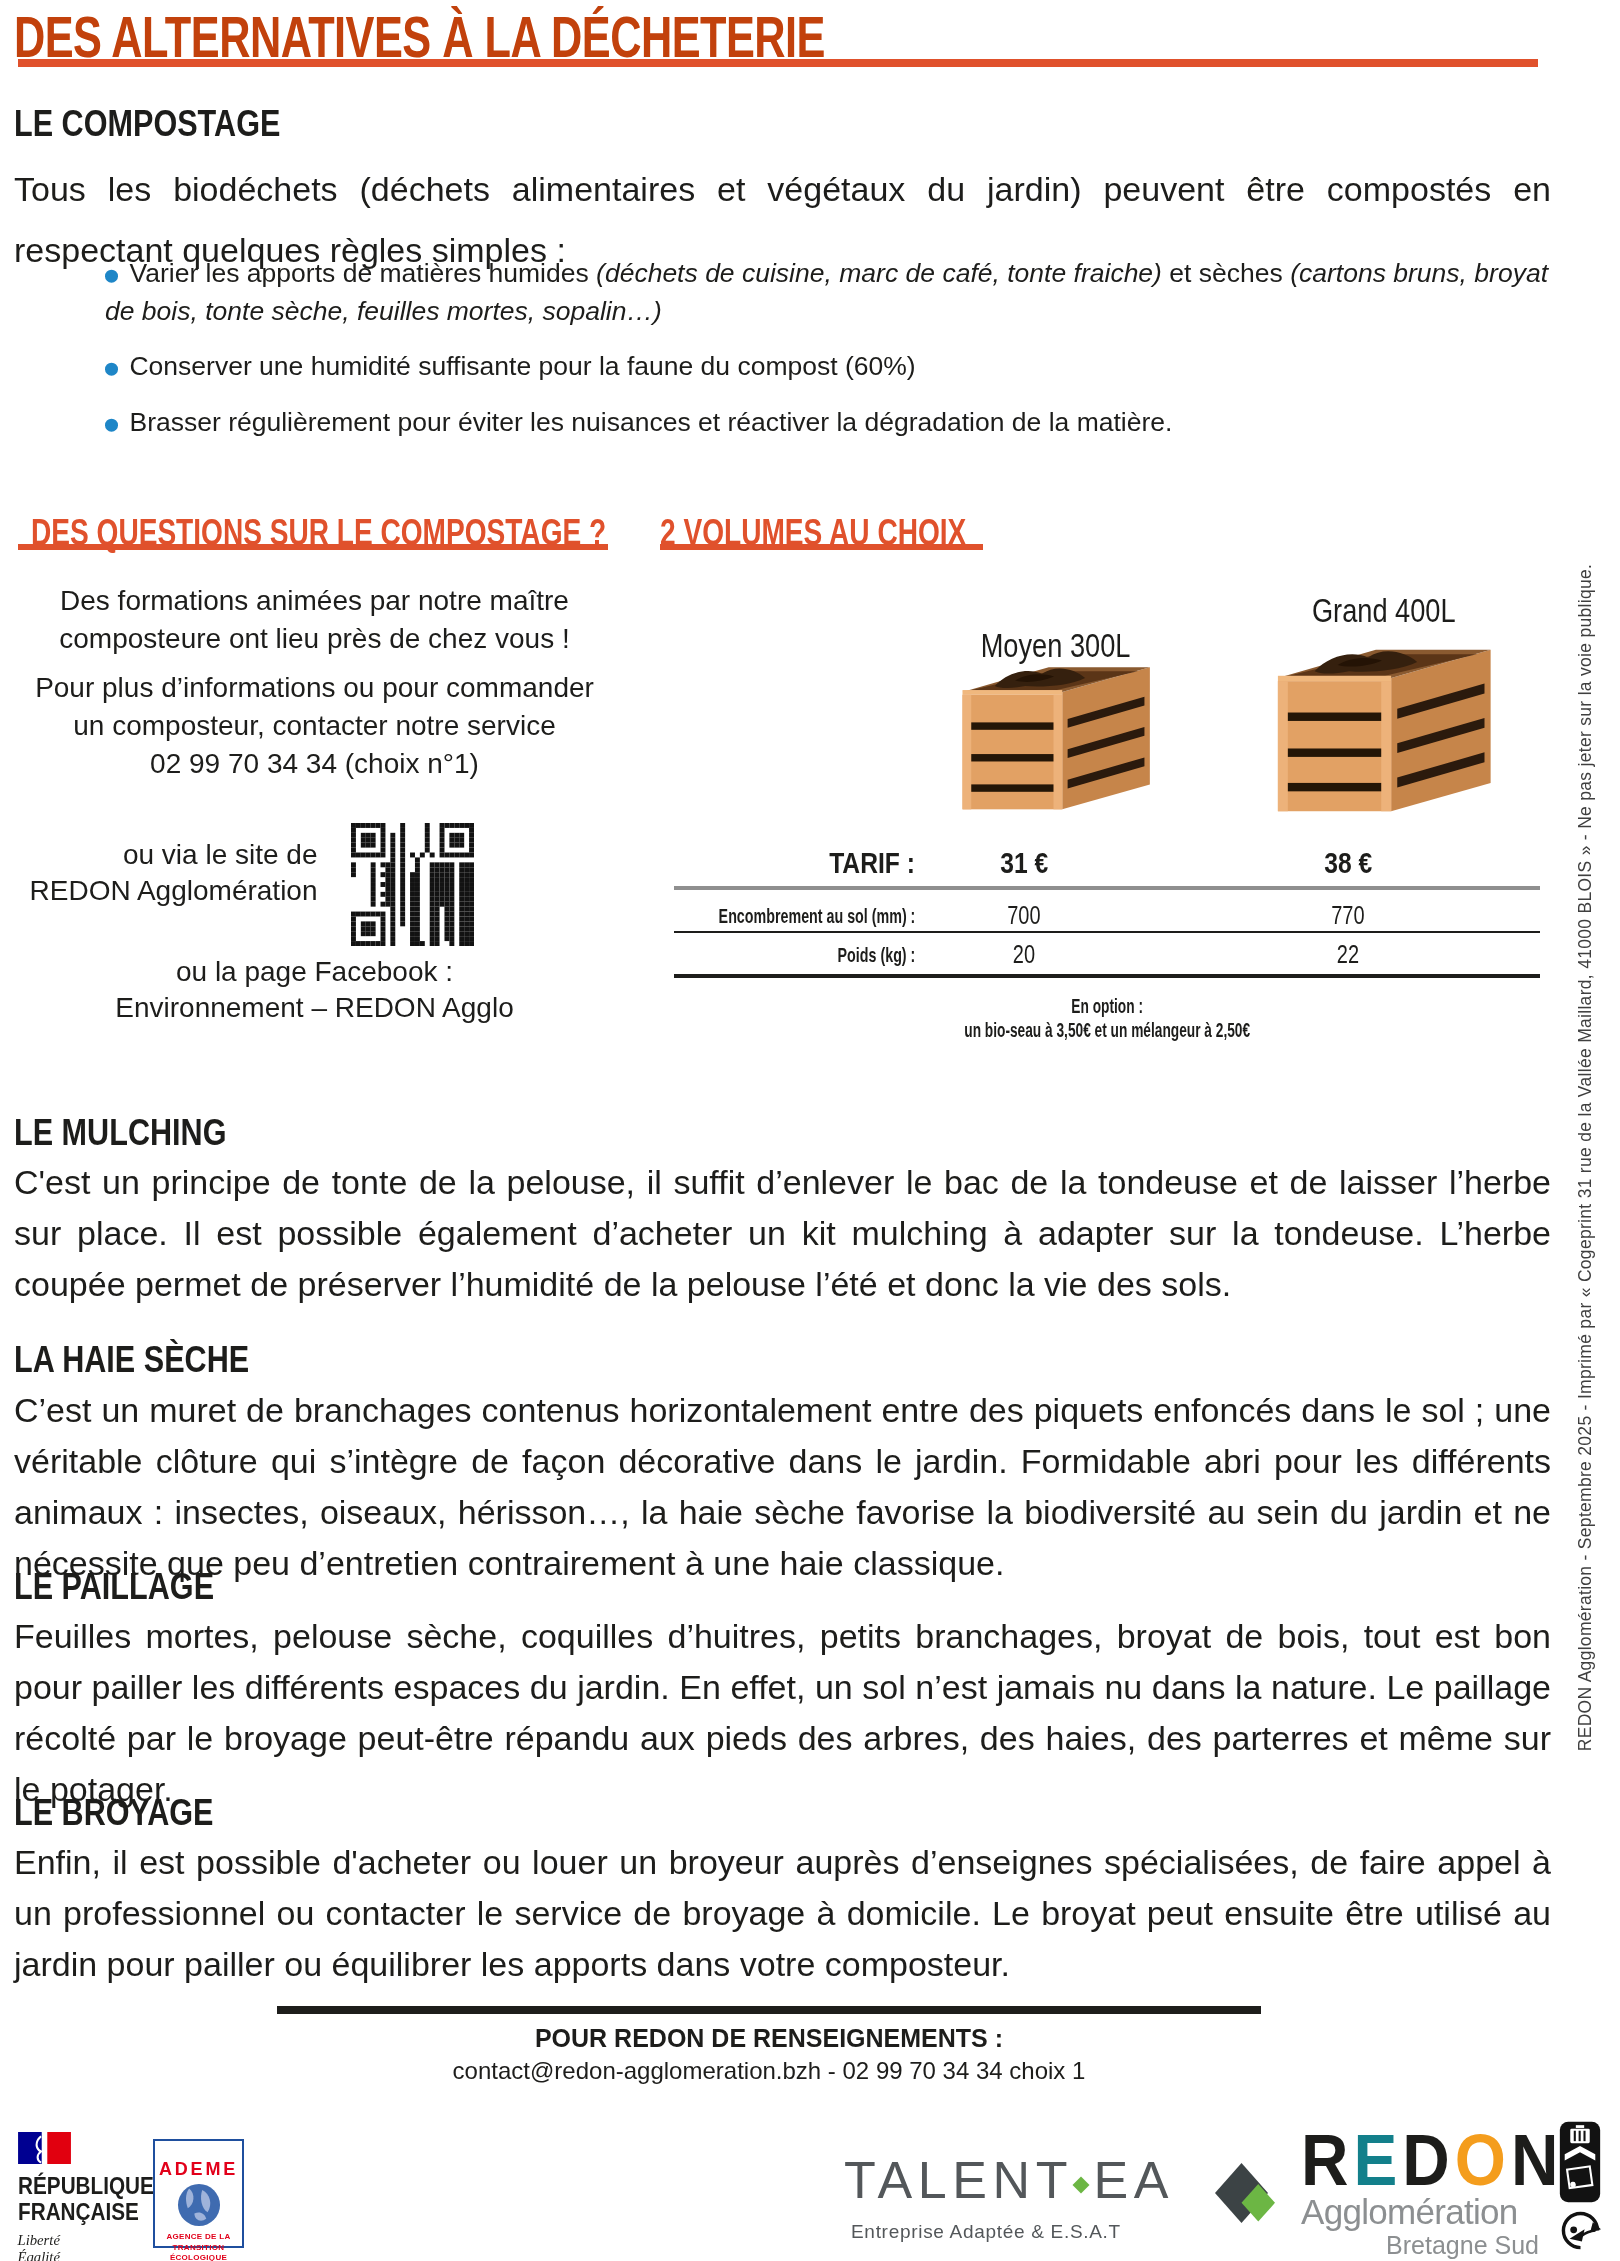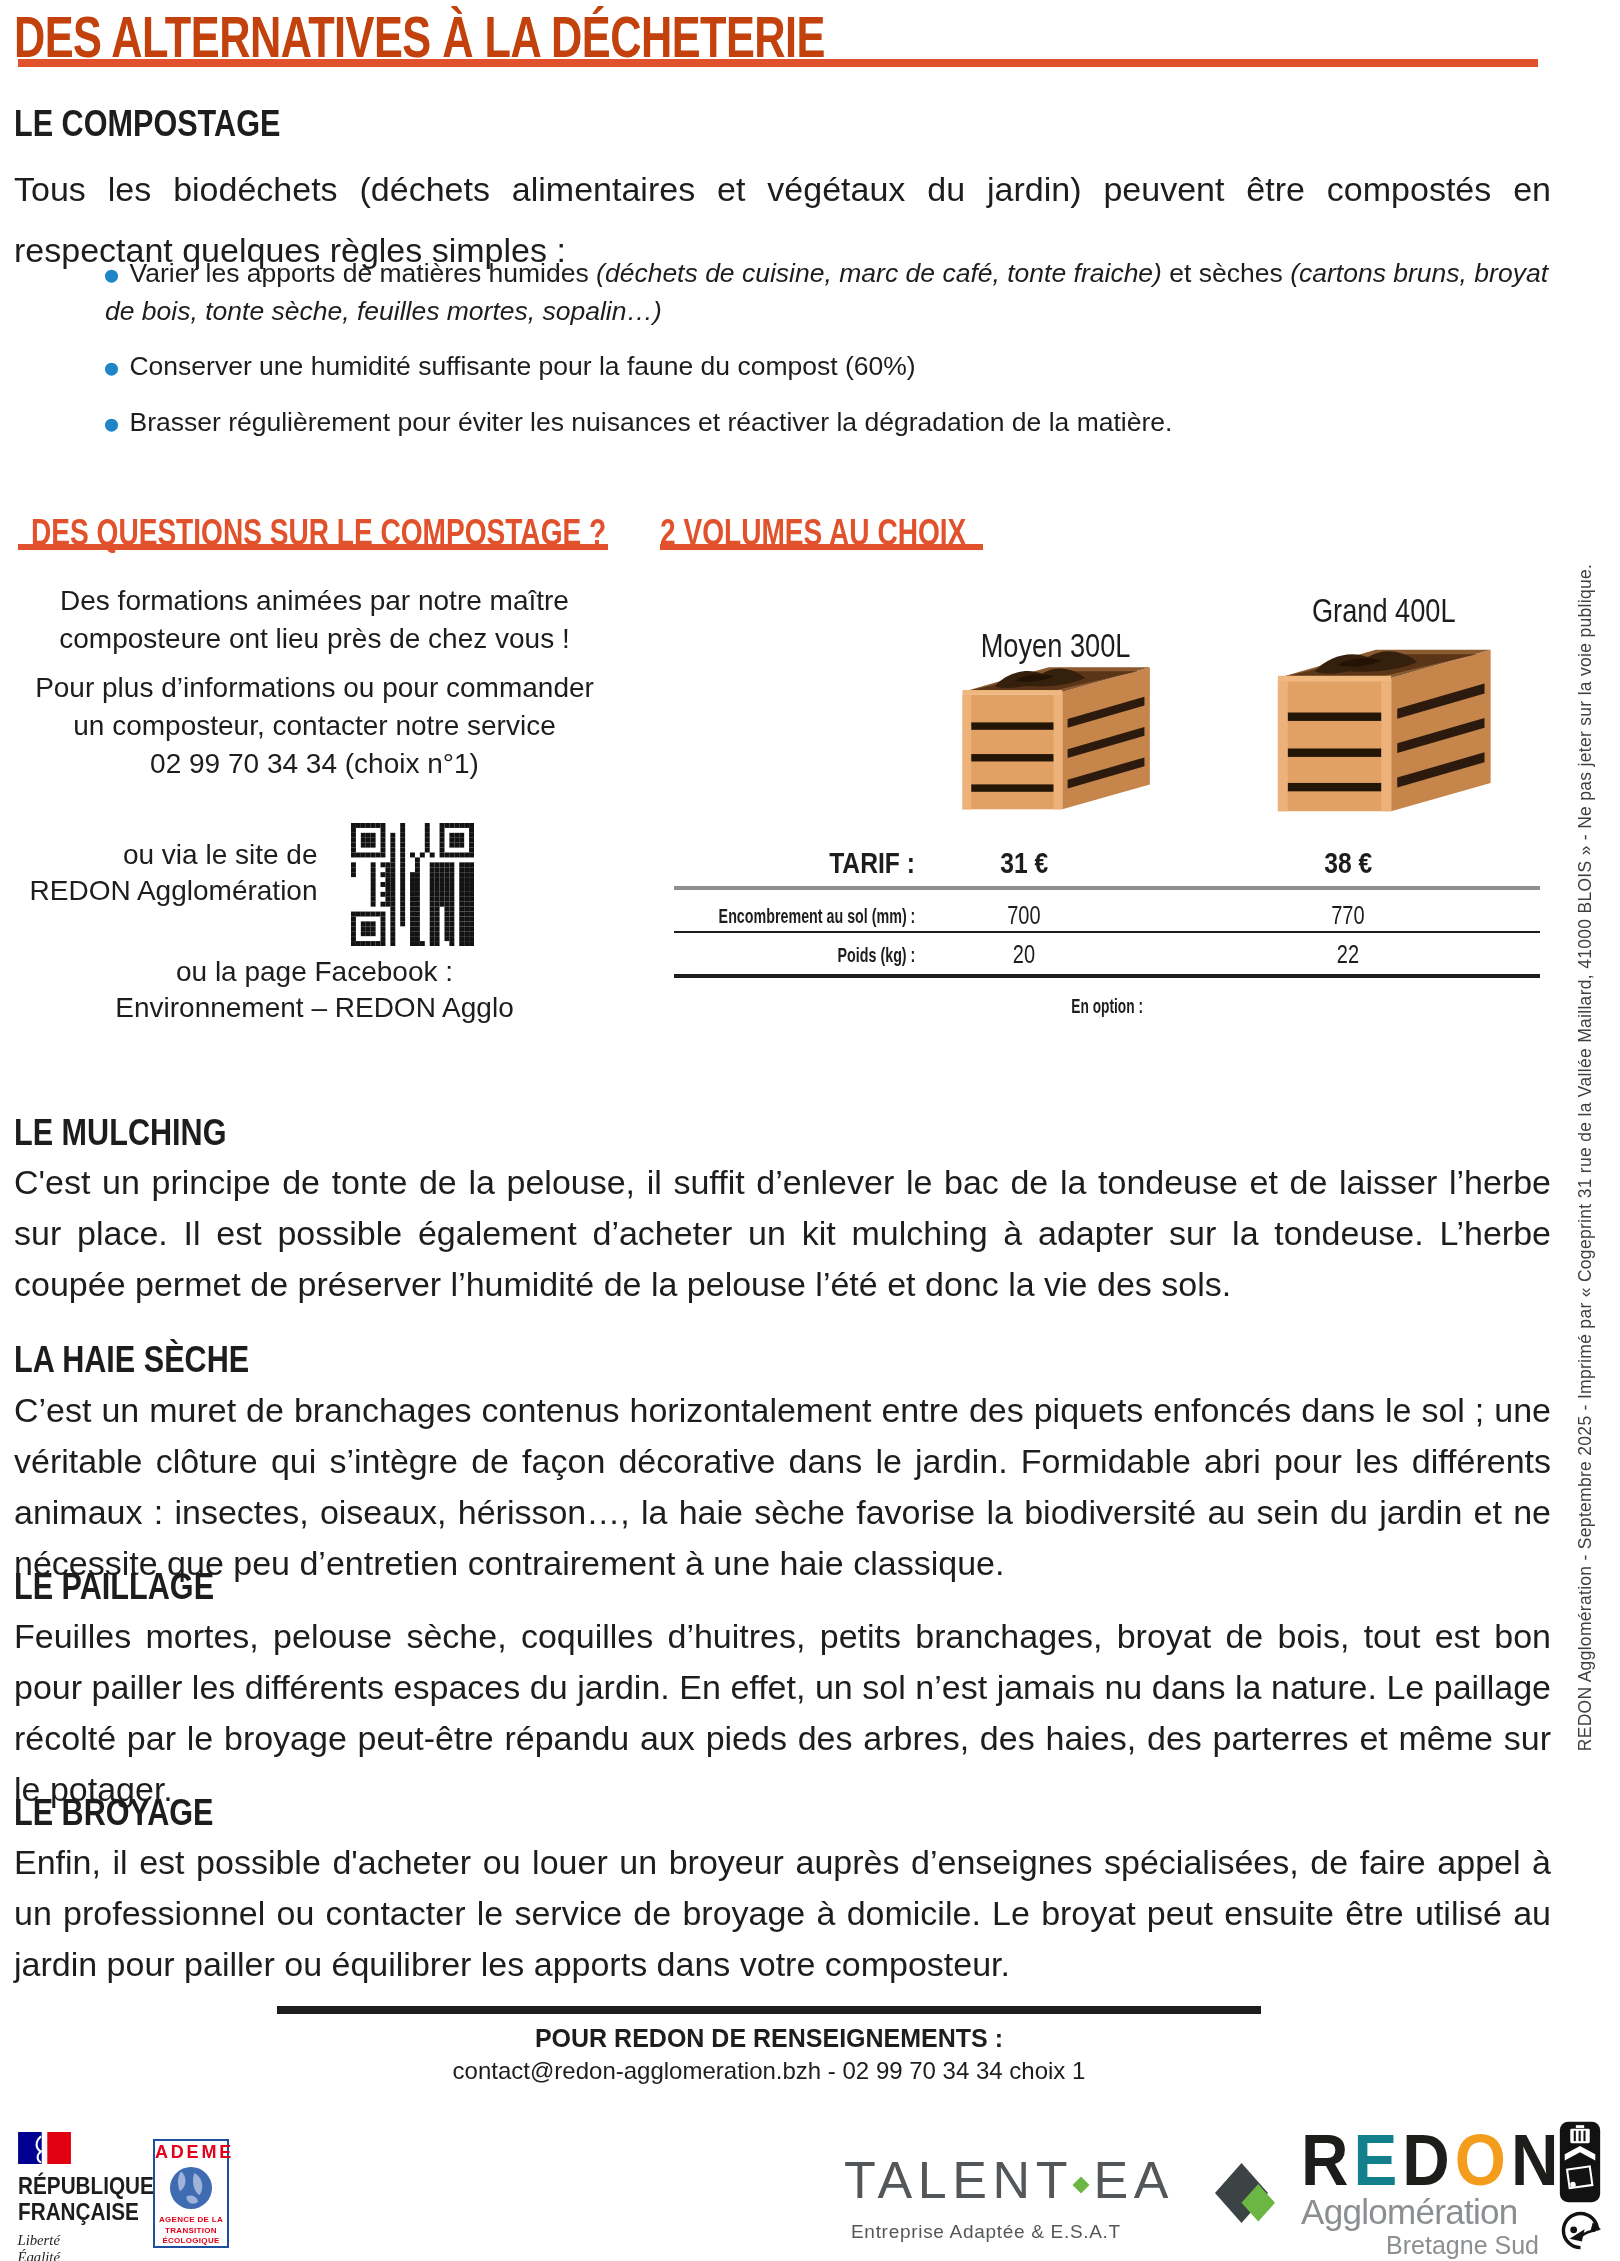--- a/index.html
+++ b/index.html
@@ -47,21 +47,21 @@
 
   .footer-title { font-size:25px; font-weight:bold; }
   .footer-contact { font-size:24px; }
 
   .print-note { font-size:17.5px; letter-spacing:0.3px; color:#3f3f3f; text-align:center; transform:rotate(-90deg); }
 
   
   .rf-name { font-size:24.4px; font-weight:bold; line-height:1.07; }
   .rf-name .cx { transform:scaleX(.85); }
   .rf-motto { font-family:"Liberation Serif", serif; font-style:italic; font-size:14.7px; line-height:17px; margin-top:6.3px; }
-  .ademe { width:76px; height:109px; border:2.8px solid #1f4f9e; background:#fff; text-align:center; padding-top:1px; }
+  .ademe { width:91px; height:109px; border:2.8px solid #1f4f9e; background:#fff; text-align:center; padding-top:18px; }
   .ademe-name { color:#e2001a; font-size:18px; font-weight:bold; letter-spacing:2.8px; }
   .ademe-tag { color:#e2001a; font-size:8px; font-weight:bold; line-height:1.3; letter-spacing:0.3px; margin-top:2.1px; }
   .talent { color:#53575a; }
   .talent-word { font-size:52px; letter-spacing:5.6px; display:flex; align-items:center; }
   .talent-sep { display:inline-block; width:12px; height:12px; background:#6cb644; transform:rotate(45deg); margin:9.8px 7px 0 1.4px; }
   .talent-sub { font-size:19px; letter-spacing:0.7px; margin:11.2px 0 0 7px; }
   .redon-word { font-size:73px; font-weight:bold; letter-spacing:5.6px; line-height:.85; }
   .redon-word .cx { transform:scaleX(.9); }
   .redon-word .c-teal { color:#13808b; }
   .redon-word .c-orange { color:#f49d1d; }
@@ -500,20 +500,21 @@
 
   <div class="abs" style="left:674px;top:931px;width:866px;height:2.1px;background:#1d1d1b;"></div>
 
   <div class="abs t-lab right" style="left:489px;top:943px;width:426px;"><span class="cx-r">Poids (kg) :</span></div>
   <div class="abs t-val center" style="left:954px;top:940px;width:140px;"><span class="cx-c">20</span></div>
   <div class="abs t-val center" style="left:1278px;top:940px;width:140px;"><span class="cx-c">22</span></div>
 
   <div class="abs" style="left:674px;top:974px;width:866px;height:4.2px;background:#1d1d1b;"></div>
 
   <div class="abs t-opt center" style="left:674px;top:995px;width:866px;"><span class="cx-c">En option :</span></div>
+  <div class="abs t-opt center" style="left:674px;top:1019px;width:866px;"><span class="cx-c">un bio-seau à 3,50€ et un mélangeur à 2,50€</span></div>
 
   <div class="abs h2" style="left:14px;top:1112px;"><span class="cx">LE MULCHING</span></div>
   <div class="abs body-text" style="left:14px;top:1157px;width:1537px;">C'est un principe de tonte de la pelouse, il suffit d’enlever le bac de la tondeuse et de laisser l’herbe sur place. Il est possible également d’acheter un kit mulching à adapter sur la tondeuse. L’herbe coupée permet de préserver l’humidité de la pelouse l’été et donc la vie des sols.</div>
 
   <div class="abs h2" style="left:14px;top:1339px;"><span class="cx">LA HAIE SÈCHE</span></div>
   <div class="abs body-text" style="left:14px;top:1385px;width:1537px;">C’est un muret de branchages contenus horizontalement entre des piquets enfoncés dans le sol ; une véritable clôture qui s’intègre de façon décorative dans le jardin. Formidable abri pour les différents animaux : insectes, oiseaux, hérisson…, la haie sèche favorise la biodiversité au sein du jardin et ne nécessite que peu d’entretien contrairement à une haie classique.</div>
 
   <div class="abs h2" style="left:14px;top:1566px;"><span class="cx">LE PAILLAGE</span></div>
   <div class="abs body-text" style="left:14px;top:1611px;width:1537px;">Feuilles mortes, pelouse sèche, coquilles d’huitres, petits branchages, broyat de bois, tout est bon pour pailler les différents espaces du jardin. En effet, un sol n’est jamais nu dans la nature. Le paillage récolté par le broyage peut-être répandu aux pieds des arbres, des haies, des parterres et même sur le potager.</div>
 

